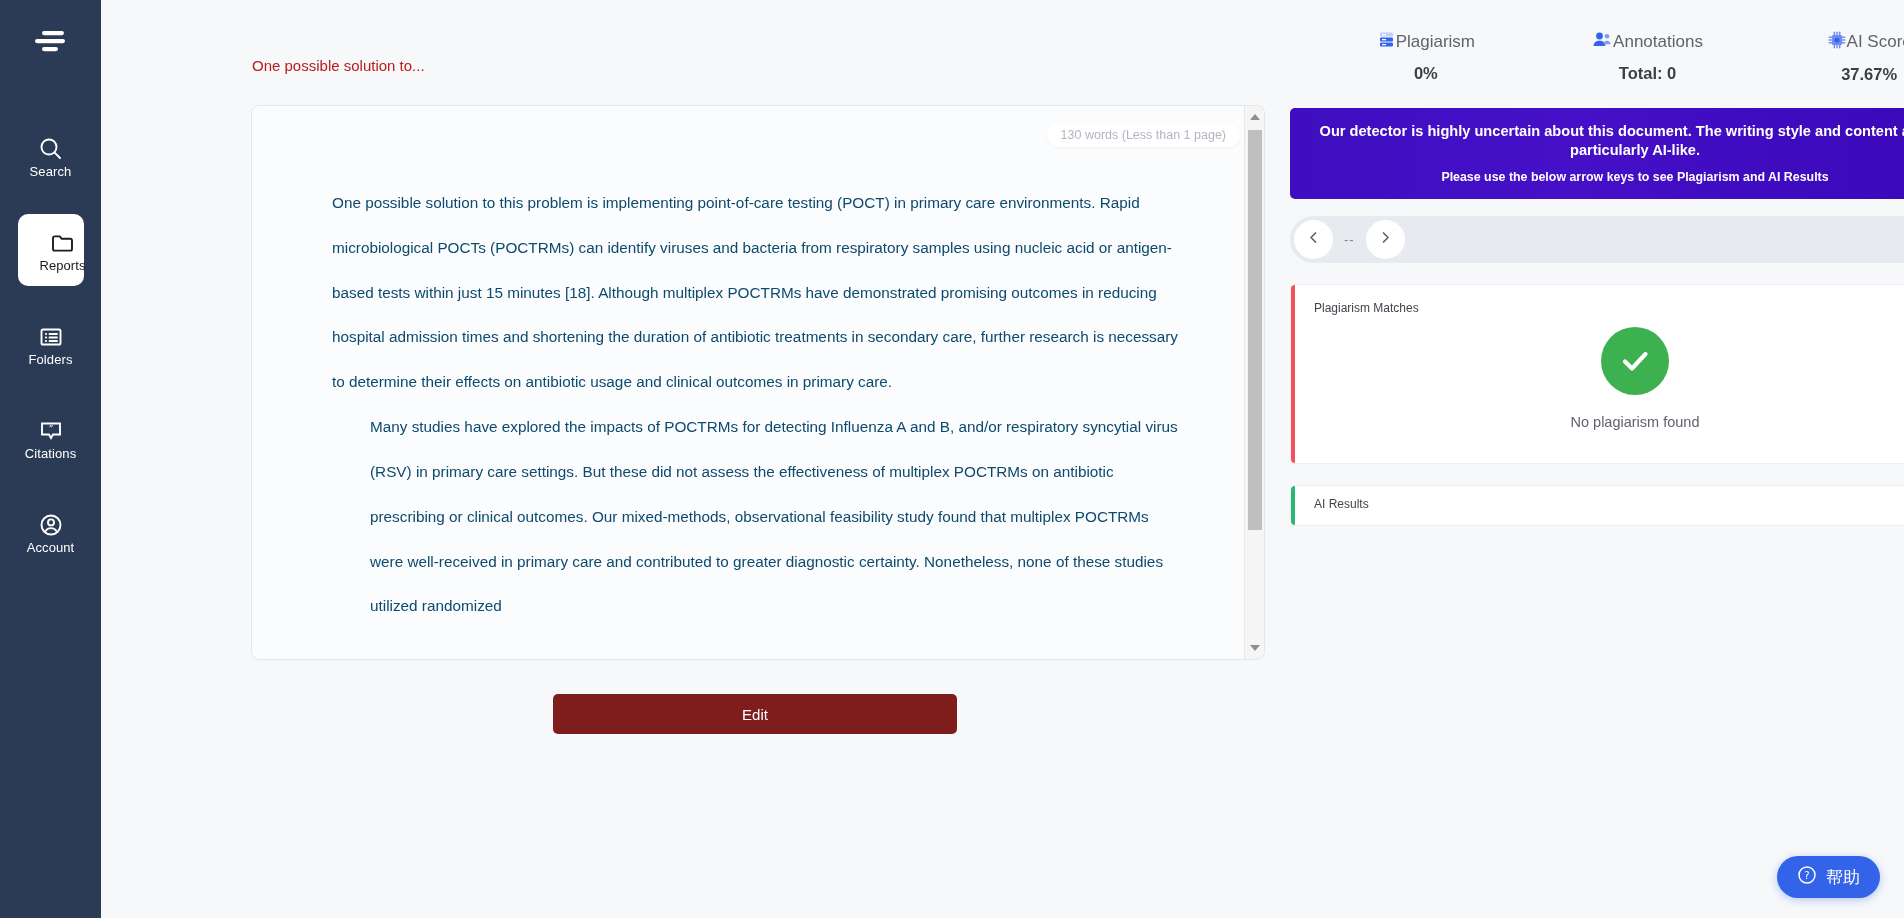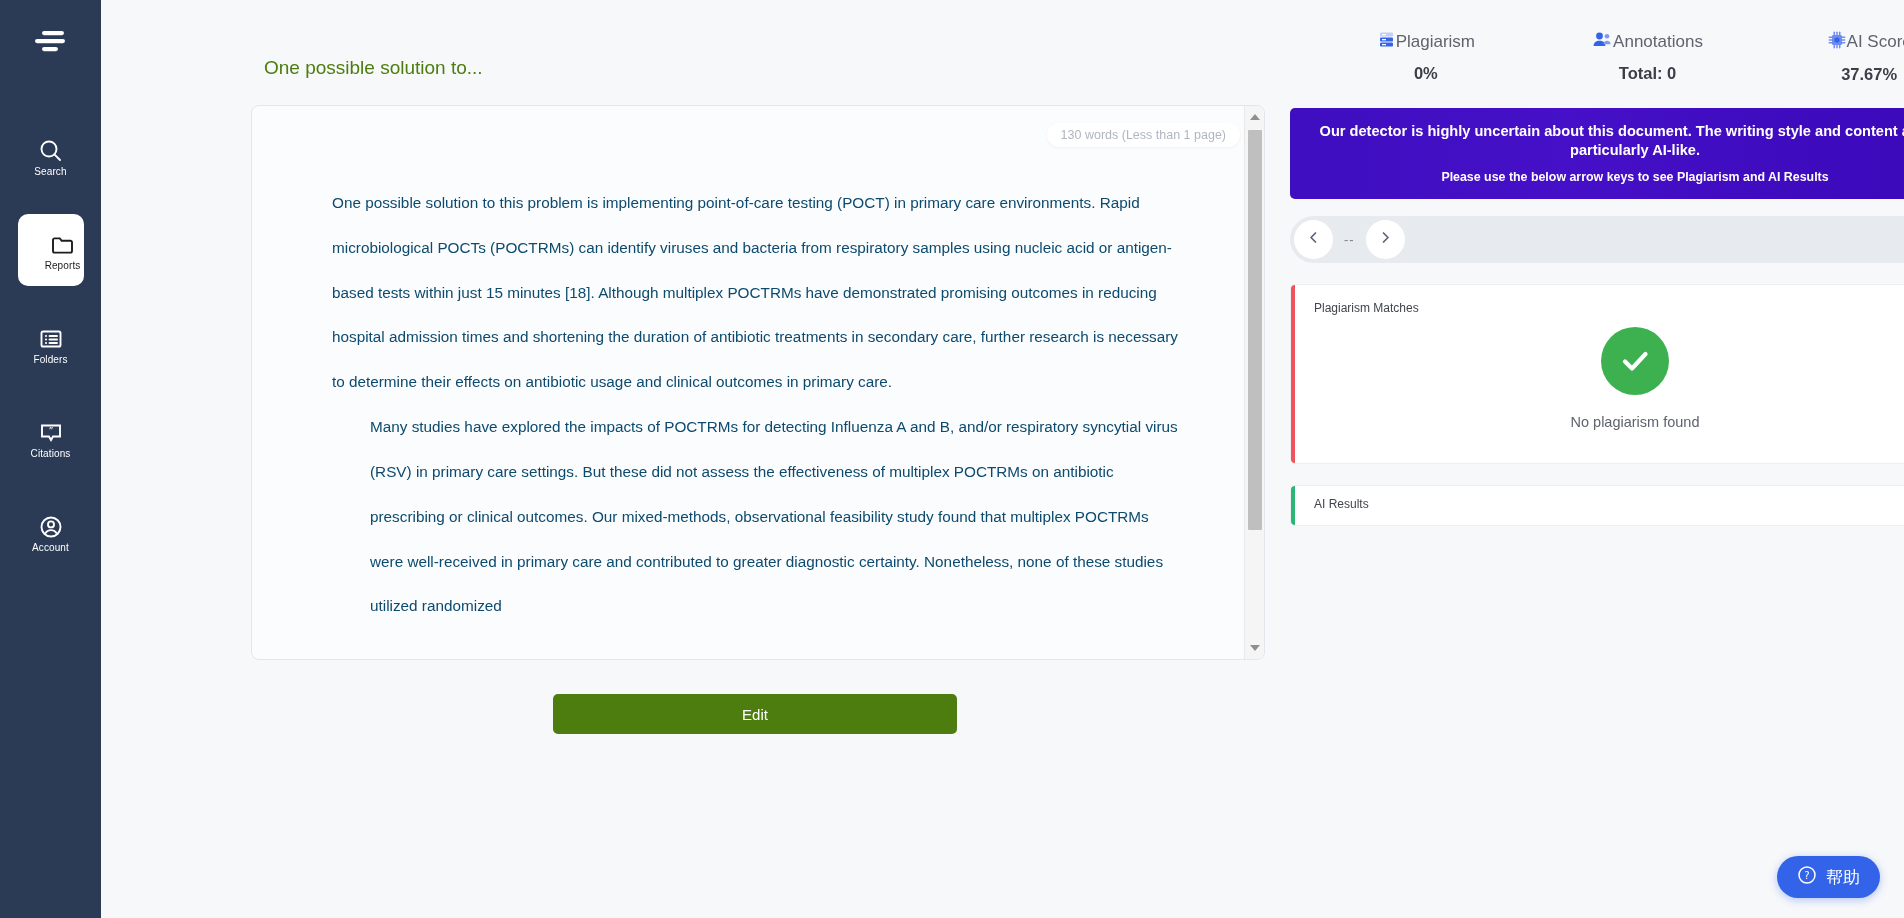--- a/index.html
+++ b/index.html
@@ -18,31 +18,31 @@
     display: flex; flex-direction: column; align-items: center;
     flex: 0 0 101px;
   }
   .logo { margin-top: 24px; margin-bottom: 60px; width: 44px; height: 36px; display:flex; align-items:center; justify-content:center; }
   .nav-item {
     width: 66px; height: 72px;
     display: flex; flex-direction: column; align-items: center; justify-content: center;
     color: #ffffff; margin-bottom: 22px; border-radius: 10px; cursor: pointer;
   }
   .nav-item .nav-ico { height: 30px; display:flex; align-items:center; justify-content:center; }
-  .nav-item .nav-label { font-size: 10px; letter-spacing: .1px; }
+  .nav-item .nav-label { font-size: 13px; letter-spacing: .1px; }
   .nav-item.active { background: #ffffff; color: #1c1c1c; padding-left: 24px; }
   .nav-item.active svg { stroke: #1c1c1c; }
   .nav-item svg { stroke: #ffffff; fill: none; stroke-width: 1.9; }
 
   
   .content { flex: 1; position: relative; height: 918px; background: #f7f8fa; }
 
   .doc-title {
     position: absolute; left: 151px; top: 57px;
-    font-size: 19px; color: #4d7c0f; font-weight: 400; margin-left: 12px;
+    font-size: 15px; color: #b91c1c; font-weight: 400;
   }
 
   .doc-card {
     position: absolute; left: 150px; top: 105px;
     width: 1014px; height: 555px;
     background: #fbfcfd;
     border: 1px solid #e3e6ec;
     border-radius: 8px;
     overflow: hidden;
   }
@@ -72,21 +72,21 @@
   .doc-scroll .tri.up { border-bottom: 6px solid #8f8f8f; }
   .doc-scroll .tri.down { border-top: 6px solid #8f8f8f; }
   .doc-scroll .thumb {
     position: absolute; left: 3px; top: 24px; width: 14px; height: 400px;
     background: #bfbfbf; border-radius: 1px;
   }
 
   .edit-btn {
     position: absolute; left: 452px; top: 694px;
     width: 404px; height: 40px;
-    background: #4d7c0f; color: #fff;
+    background: #7f1d1d; color: #fff;
     border: none; border-radius: 5px;
     font-size: 15px; font-family: "Liberation Sans", sans-serif;
     cursor: pointer;
   }
 
   
   .right { position: absolute; left: 1164px; top: 0; width: 740px; height: 918px; }
 
   .metrics { display: flex; padding: 30px 25px 0 50px; gap: 0; }
   .metric { flex: 1; text-align: center; }

